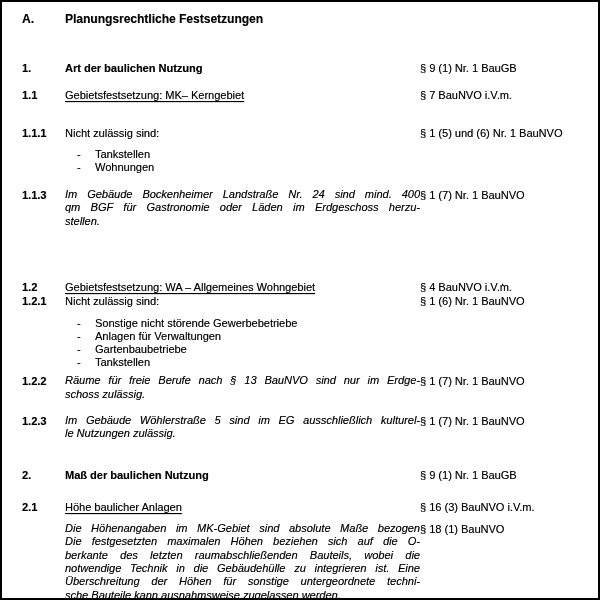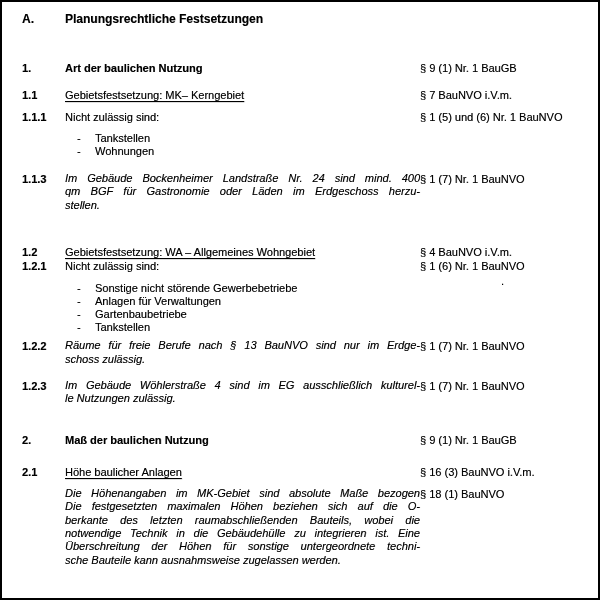--- a/index.html
+++ b/index.html
@@ -65,21 +65,21 @@
       <div class="body bold">Art der baulichen Nutzung</div>
       <div class="ref">§ 9 (1) Nr. 1 BauGB</div>
     </div>
 
     <div class="row" style="margin-top:13px">
       <div class="num">1.1</div>
       <div class="body u">Gebietsfestsetzung: MK– Kerngebiet</div>
       <div class="ref">§ 7 BauNVO i.V.m.</div>
     </div>
 
-    <div class="row" style="margin-top:8px">
+    <div class="row" style="margin-top:24px">
       <div class="num">1.1.1</div>
       <div class="body">Nicht zulässig sind:</div>
       <div class="ref">§ 1 (5) und (6) Nr. 1 BauNVO</div>
     </div>
 
     <div class="row" style="margin-top:8px">
       <div class="num"></div>
       <div class="body">
           <div class="bullet-row">
             <span class="dash">-</span>
@@ -96,21 +96,21 @@
     <div class="row" style="margin-top:14px">
       <div class="num">1.1.3</div>
       <div class="body">
           <div class="jline">Im Gebäude Bockenheimer Landstraße Nr. 24 sind mind. 400</div>
           <div class="jline">qm BGF für Gastronomie oder Läden im Erdgeschoss herzu-</div>
           <div class="jline last">stellen.</div>
         </div>
       <div class="ref">§ 1 (7) Nr. 1 BauNVO</div>
     </div>
 
-    <div class="row" style="margin-top:33px">
+    <div class="row" style="margin-top:52px">
       <div class="num">1.2</div>
       <div class="body u">Gebietsfestsetzung: WA – Allgemeines Wohngebiet</div>
       <div class="ref">§ 4 BauNVO i.V.m.</div>
     </div>
 
     <div class="row" style="">
       <div class="num">1.2.1</div>
       <div class="body">Nicht zulässig sind:</div>
       <div class="ref">§ 1 (6) Nr. 1 BauNVO</div>
     </div>
@@ -143,21 +143,21 @@
       <div class="body">
           <div class="jline">Räume für freie Berufe nach § 13 BauNVO sind nur im Erdge-</div>
           <div class="jline last">schoss zulässig.</div>
         </div>
       <div class="ref">§ 1 (7) Nr. 1 BauNVO</div>
     </div>
 
     <div class="row" style="margin-top:13px">
       <div class="num">1.2.3</div>
       <div class="body">
-          <div class="jline">Im Gebäude Wöhlerstraße 4 sind im EG ausschließlich kulturel-</div>
+          <div class="jline">Im Gebäude Wöhlerstraße 5 sind im EG ausschließlich kulturel-</div>
           <div class="jline last">le Nutzungen zulässig.</div>
         </div>
       <div class="ref">§ 1 (7) Nr. 1 BauNVO</div>
     </div>
 
     <div class="row" style="margin-top:27px">
       <div class="num bold">2.</div>
       <div class="body bold">Maß der baulichen Nutzung</div>
       <div class="ref">§ 9 (1) Nr. 1 BauGB</div>
     </div>

